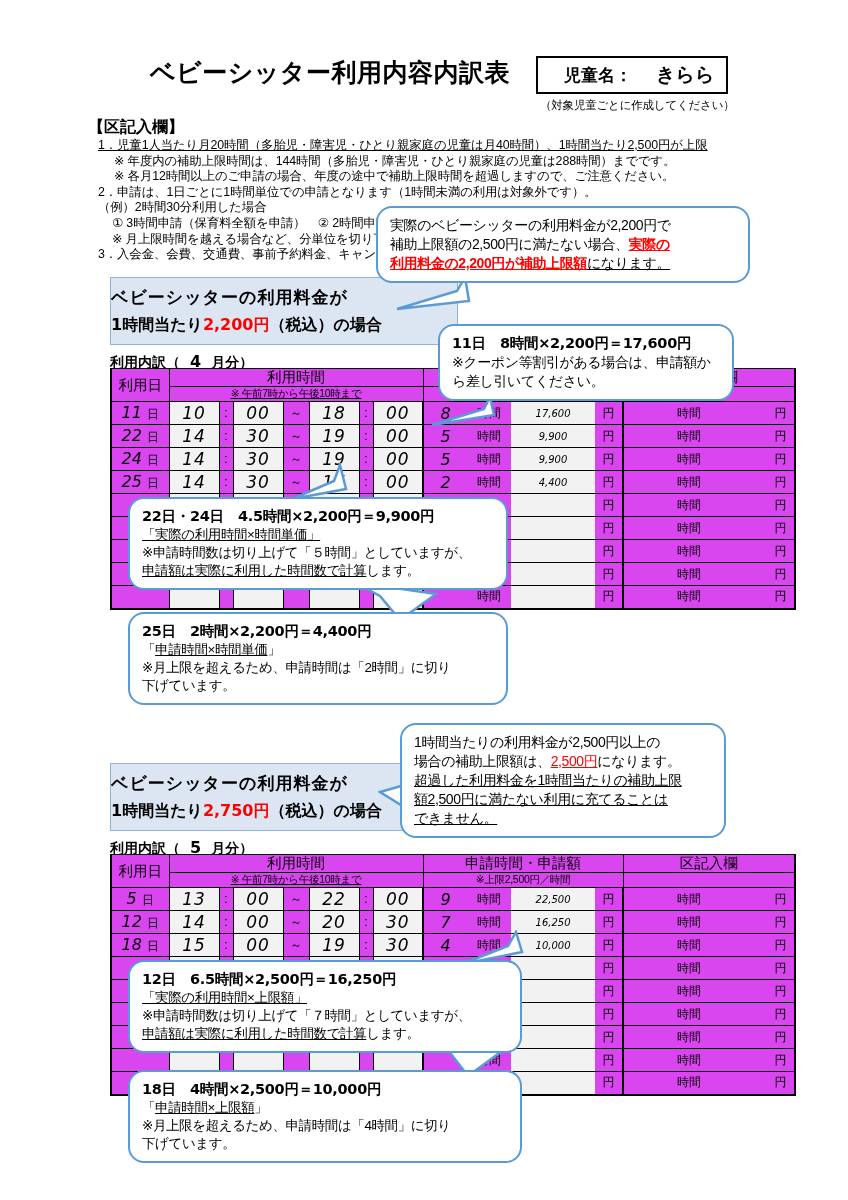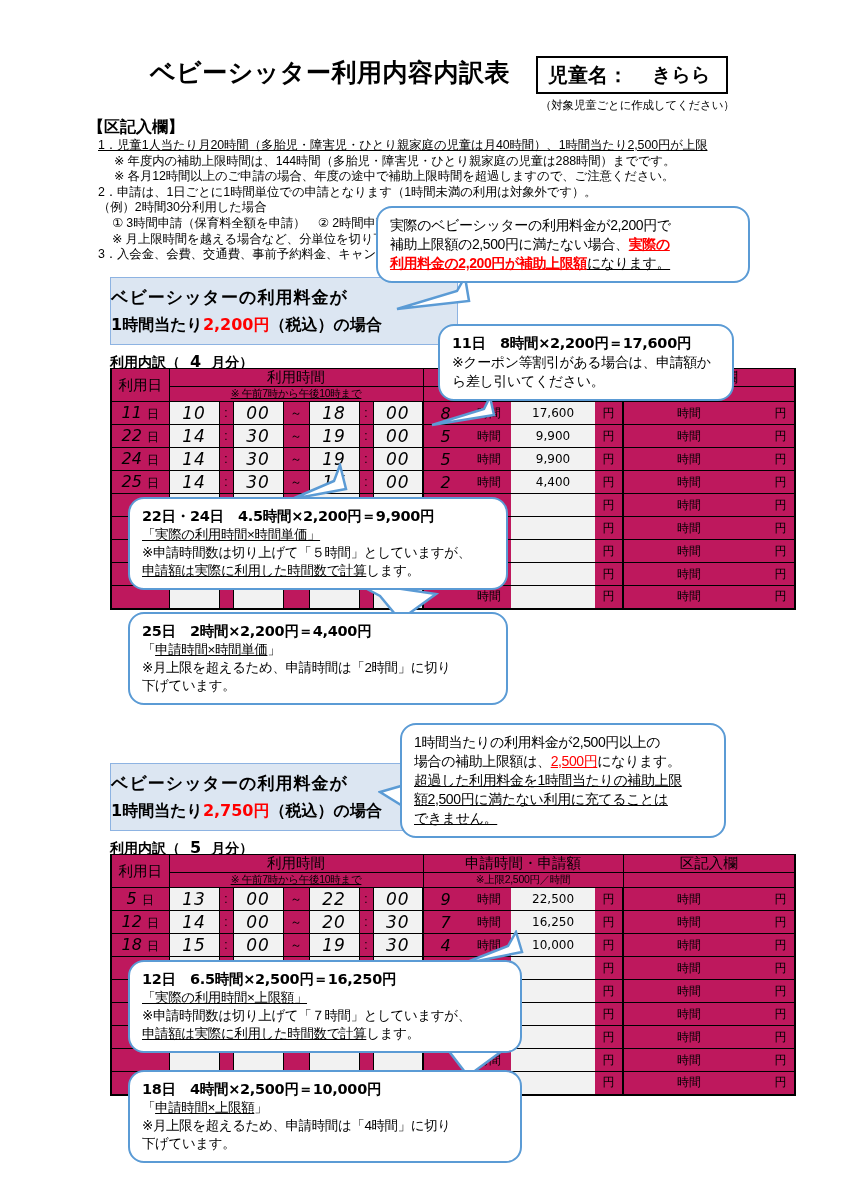--- a/index.html
+++ b/index.html
@@ -14,21 +14,21 @@
   .title{
     position:absolute;left:150px;top:56px;width:400px;
     font-size:25px;font-weight:bold;letter-spacing:.5px;
     font-family:"DejaVu Sans",sans-serif;
   }
   .childbox{
     position:absolute;left:536px;top:56px;width:192px;height:38px;
     border:2.5px solid #000;box-sizing:border-box;
     display:flex;align-items:center;
   }
-  .childbox .lbl{font-size:20px;font-weight:bold;margin-left:10px;}
+  .childbox .lbl{font-size:17px;font-weight:bold;margin-left:26px;}
   .childbox .val{font-size:19px;font-weight:bold;margin-left:24px;}
   .childnote{
     position:absolute;left:540px;top:98px;font-size:11.5px;
     letter-spacing:-.2px;
   }
 
   
   .notes-head{
     position:absolute;left:88px;top:117px;font-size:16px;font-weight:bold;
   }
@@ -72,41 +72,41 @@
 
   
   .breakdown{
     position:absolute;font-size:14px;font-weight:bold;
     font-family:"DejaVu Sans",sans-serif;
   }
   .breakdown .num{font-size:16px;padding:0 10px;}
 
   table.util{
     position:absolute;border-collapse:collapse;table-layout:fixed;
-    background:#be185d;
+    background:#d946ef;
   }
   table.util td,table.util th{
     border:1px solid #000;padding:0;text-align:center;
     font-weight:normal;
   }
   table.util .outer-l{border-left:2.5px solid #000;}
   table.util .outer-r{border-right:2.5px solid #000;}
   .th-main{font-size:14.5px;line-height:17px;padding-top:2px;}
   .th-sub{font-size:10.5px;text-decoration:underline;letter-spacing:-.3px;}
   .th-sub2{font-size:10.5px;letter-spacing:-.3px;}
   .cellday{font-size:16px;font-weight:bold;font-style:italic;
       font-family:"DejaVu Sans",sans-serif;}
   .cellday .unit{font-size:12px;font-style:normal;font-weight:normal;
       font-family:"Liberation Sans",sans-serif;}
   .timecell{font-size:17px;font-weight:bold;font-style:italic;
       font-family:"DejaVu Sans",sans-serif;letter-spacing:1px;}
   .hrs{font-size:16px;font-weight:bold;font-style:italic;
       font-family:"DejaVu Sans",sans-serif;}
   .unitlbl{font-size:12px;}
-  .amt{font-size:12px;font-weight:bold;
+  .amt{font-size:10px;font-weight:bold;font-style:italic;
       font-family:"DejaVu Sans",sans-serif;margin-top:24px;}
   .yen{font-size:12px;}
   .shade{background:#f2f2f2;}
 </style>
 </head>
 <body>
 
 <div class="page">
 
   <div class="title">ベビーシッター利用内容内訳表</div>

